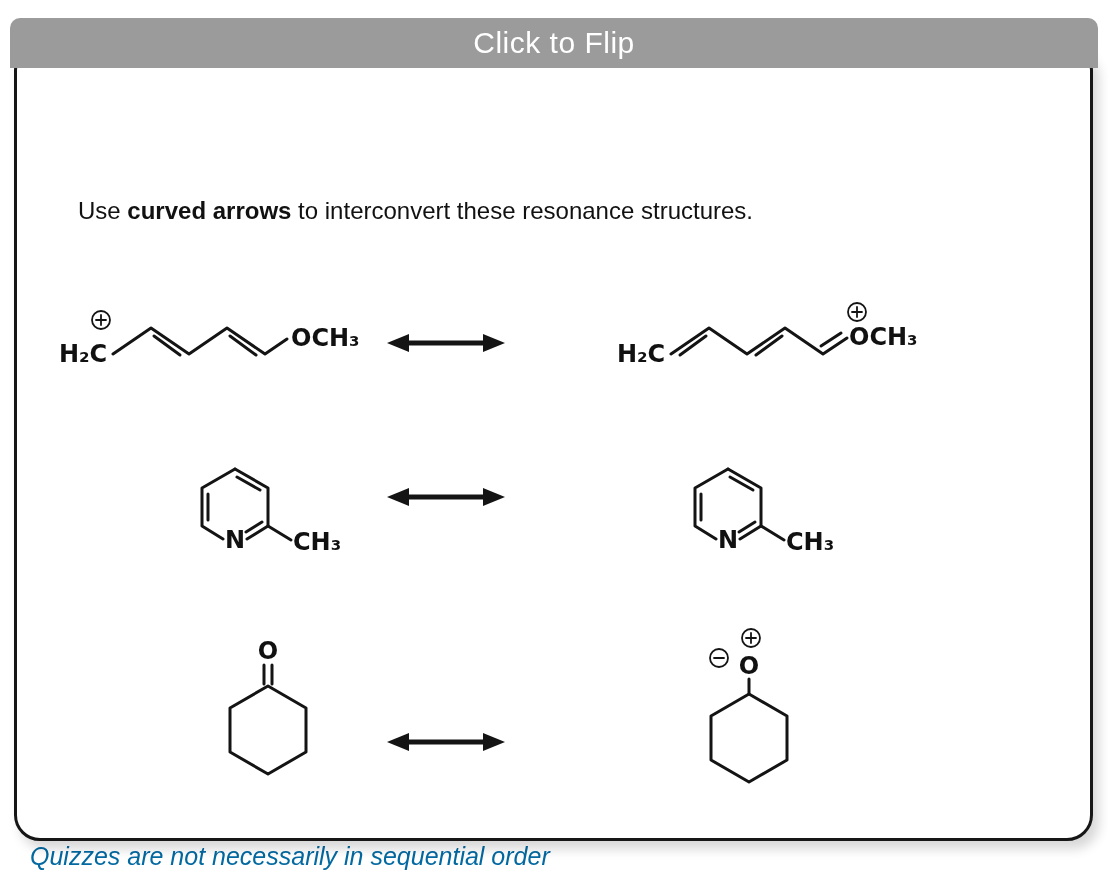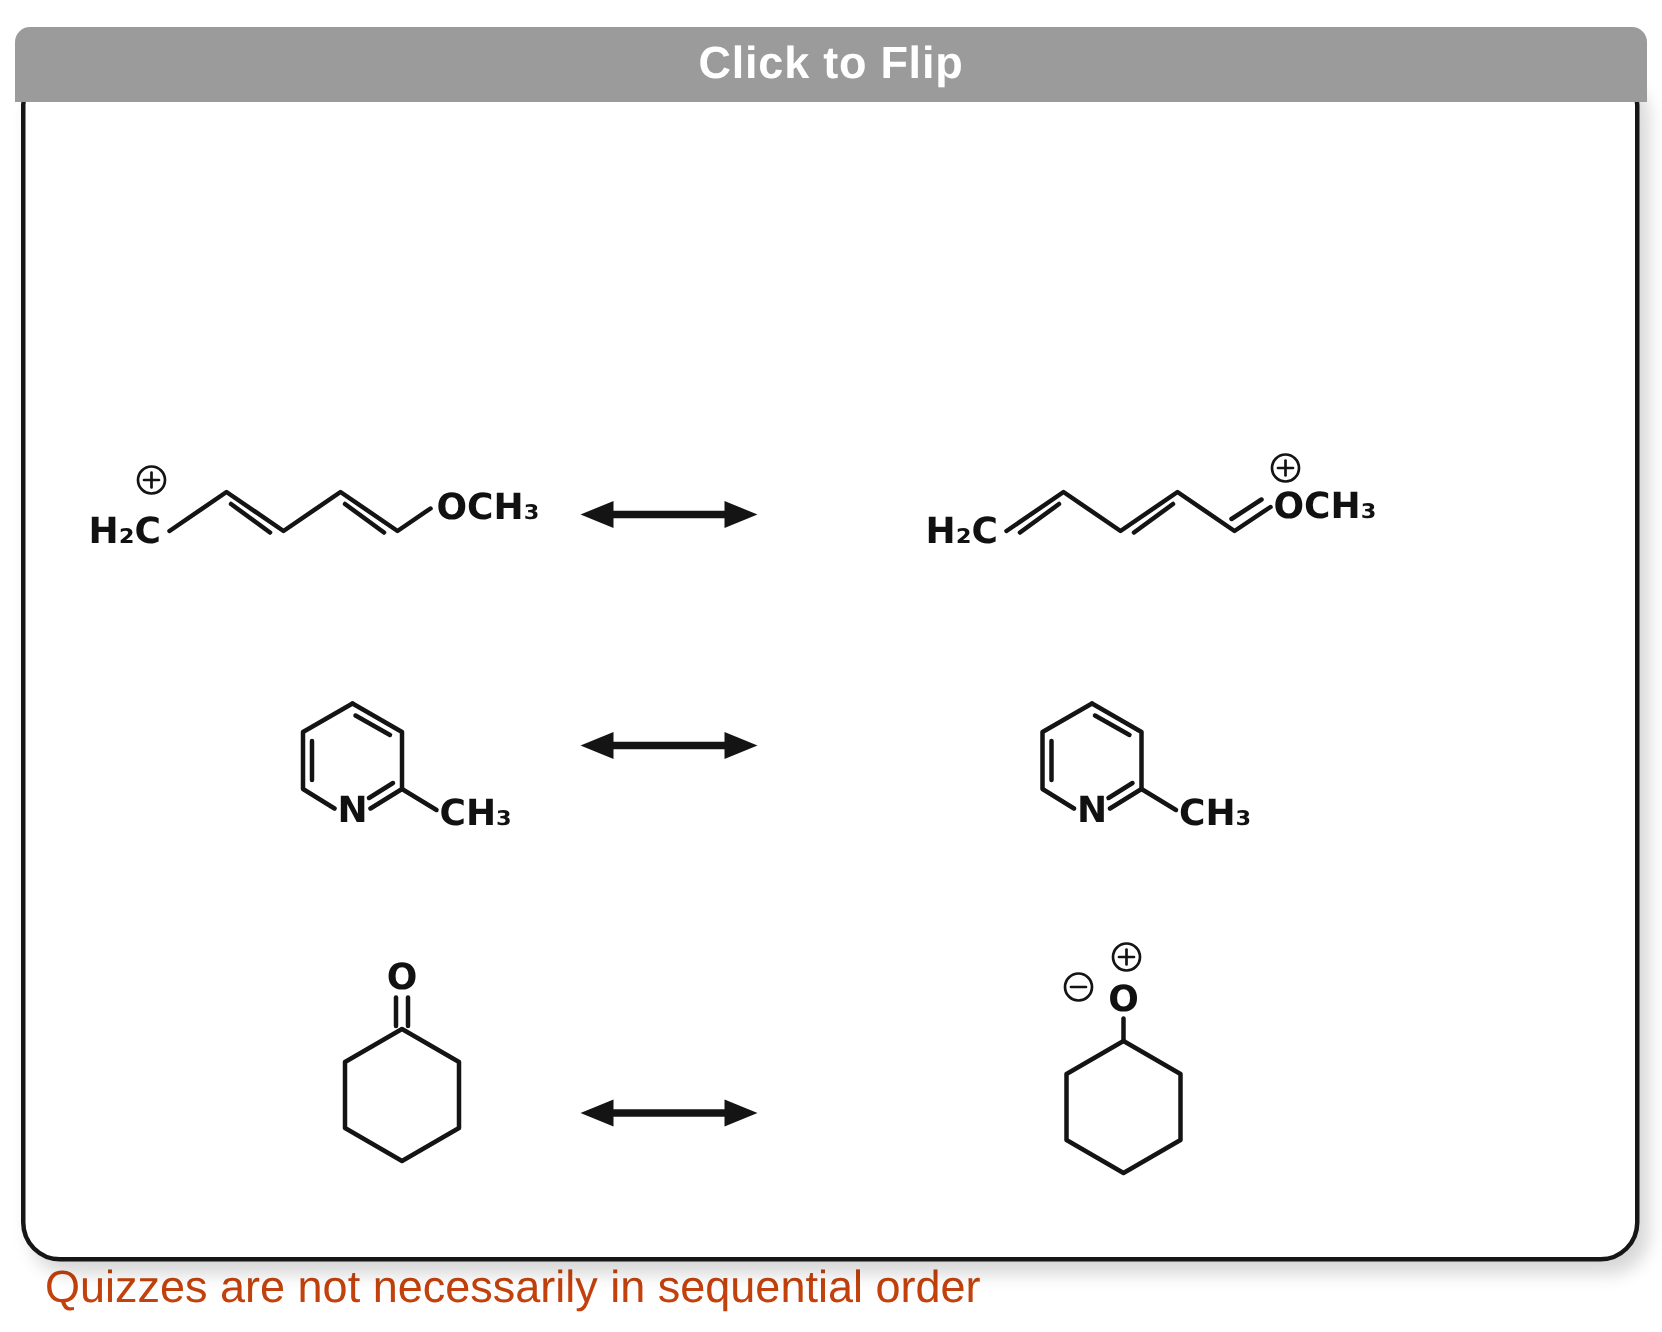--- a/index.html
+++ b/index.html
@@ -1,44 +1,45 @@
 <!DOCTYPE html>
 <html><head>
 <meta charset="utf-8">
 <style>
   *{box-sizing:border-box}
   body{margin:0;background:#ffffff;font-family:"Liberation Sans",sans-serif}
   .page{position:relative;width:1108px;height:888px;background:#fff;overflow:hidden}
   .flip-header{position:absolute;left:10px;top:18px;width:1088px;height:50px;background:#9b9b9b;
     border-radius:10px 10px 0 0;display:flex;align-items:center;justify-content:center;z-index:2;cursor:pointer}
-  .flip-header .title{color:#fff;font-size:30px;font-weight:bold;letter-spacing:.5px}
+  .flip-header .title{color:#fff;font-size:30px;font-weight:normal;letter-spacing:.5px}
   .card{position:absolute;left:14px;top:44px;width:1079px;height:797px;background:#fff;
     border:3px solid #161616;border-radius:26px;box-shadow:6px 8px 12px rgba(0,0,0,.16);z-index:1;cursor:pointer}
   .instruction{position:absolute;left:61px;top:150px;margin:0;font-size:24px;color:#111}
   .instruction b{font-weight:bold}
   .mol,.res-arrow{position:absolute}
   .bond{stroke:#141414;stroke-width:3;fill:none;stroke-linejoin:round;stroke-linecap:round}
   .chg{stroke:#141414;stroke-width:1.8;fill:none;stroke-linecap:round}
   .atom{font-family:"DejaVu Sans",sans-serif;font-weight:bold;font-size:24px;fill:#111}
   .arrow-line{stroke:#141414;stroke-width:5}
   .arrow-head{fill:#141414;stroke:none}
-  .footer-note{position:absolute;left:30px;top:842px;font-size:30px;color:#c2410c}
+  .footer-note{position:absolute;left:30px;top:842px;font-size:25px;font-style:italic;color:#0369a1}
   .quiz-id{position:absolute;right:22px;top:848px;font-size:24px;color:#9b9b9b}
 </style>
 </head>
 <body>
 
 <div class="page">
 
   <div class="flip-header">
     <span class="title">Click to Flip</span>
   </div>
 
   <div class="card">
 
+    <p class="instruction"><span>Use </span><b>curved arrows</b><span> to interconvert these resonance structures.</span></p>
 
     <svg class="mol" style="left:34px;top:227px" width="320" height="115" viewBox="0 0 320 115">
       <g>
         <circle class="chg" cx="50" cy="46" r="9"></circle>
         <line class="chg" x1="45" y1="46" x2="55" y2="46"></line>
         <line class="chg" x1="50" y1="41" x2="50" y2="51"></line>
       </g>
       <text class="atom" x="8" y="88">H₂C</text>
       <path class="bond" d="M62,80 L100,54 L138,80 L176,54 L214,80 L236,65"></path>
       <line class="bond" x1="103" y1="62" x2="129" y2="81"></line>

